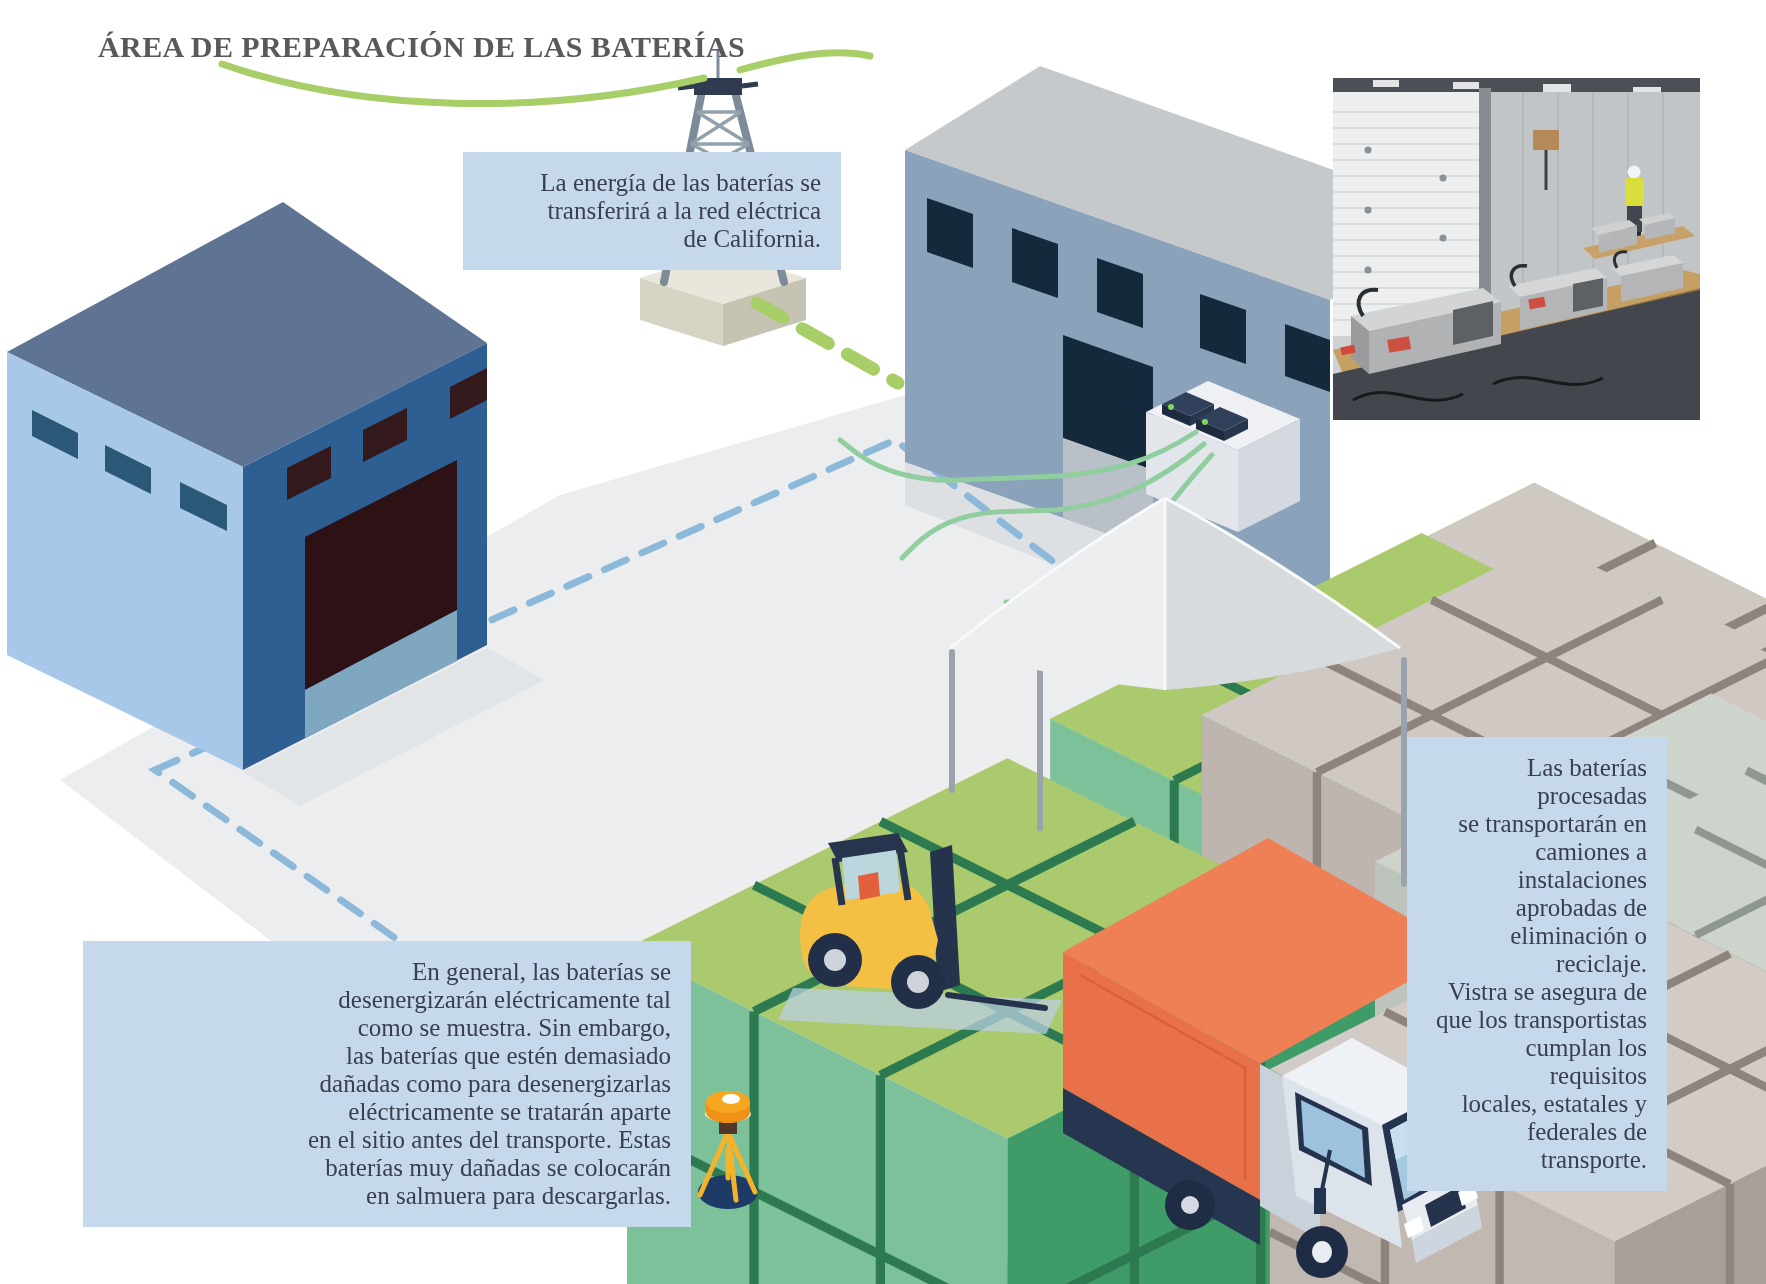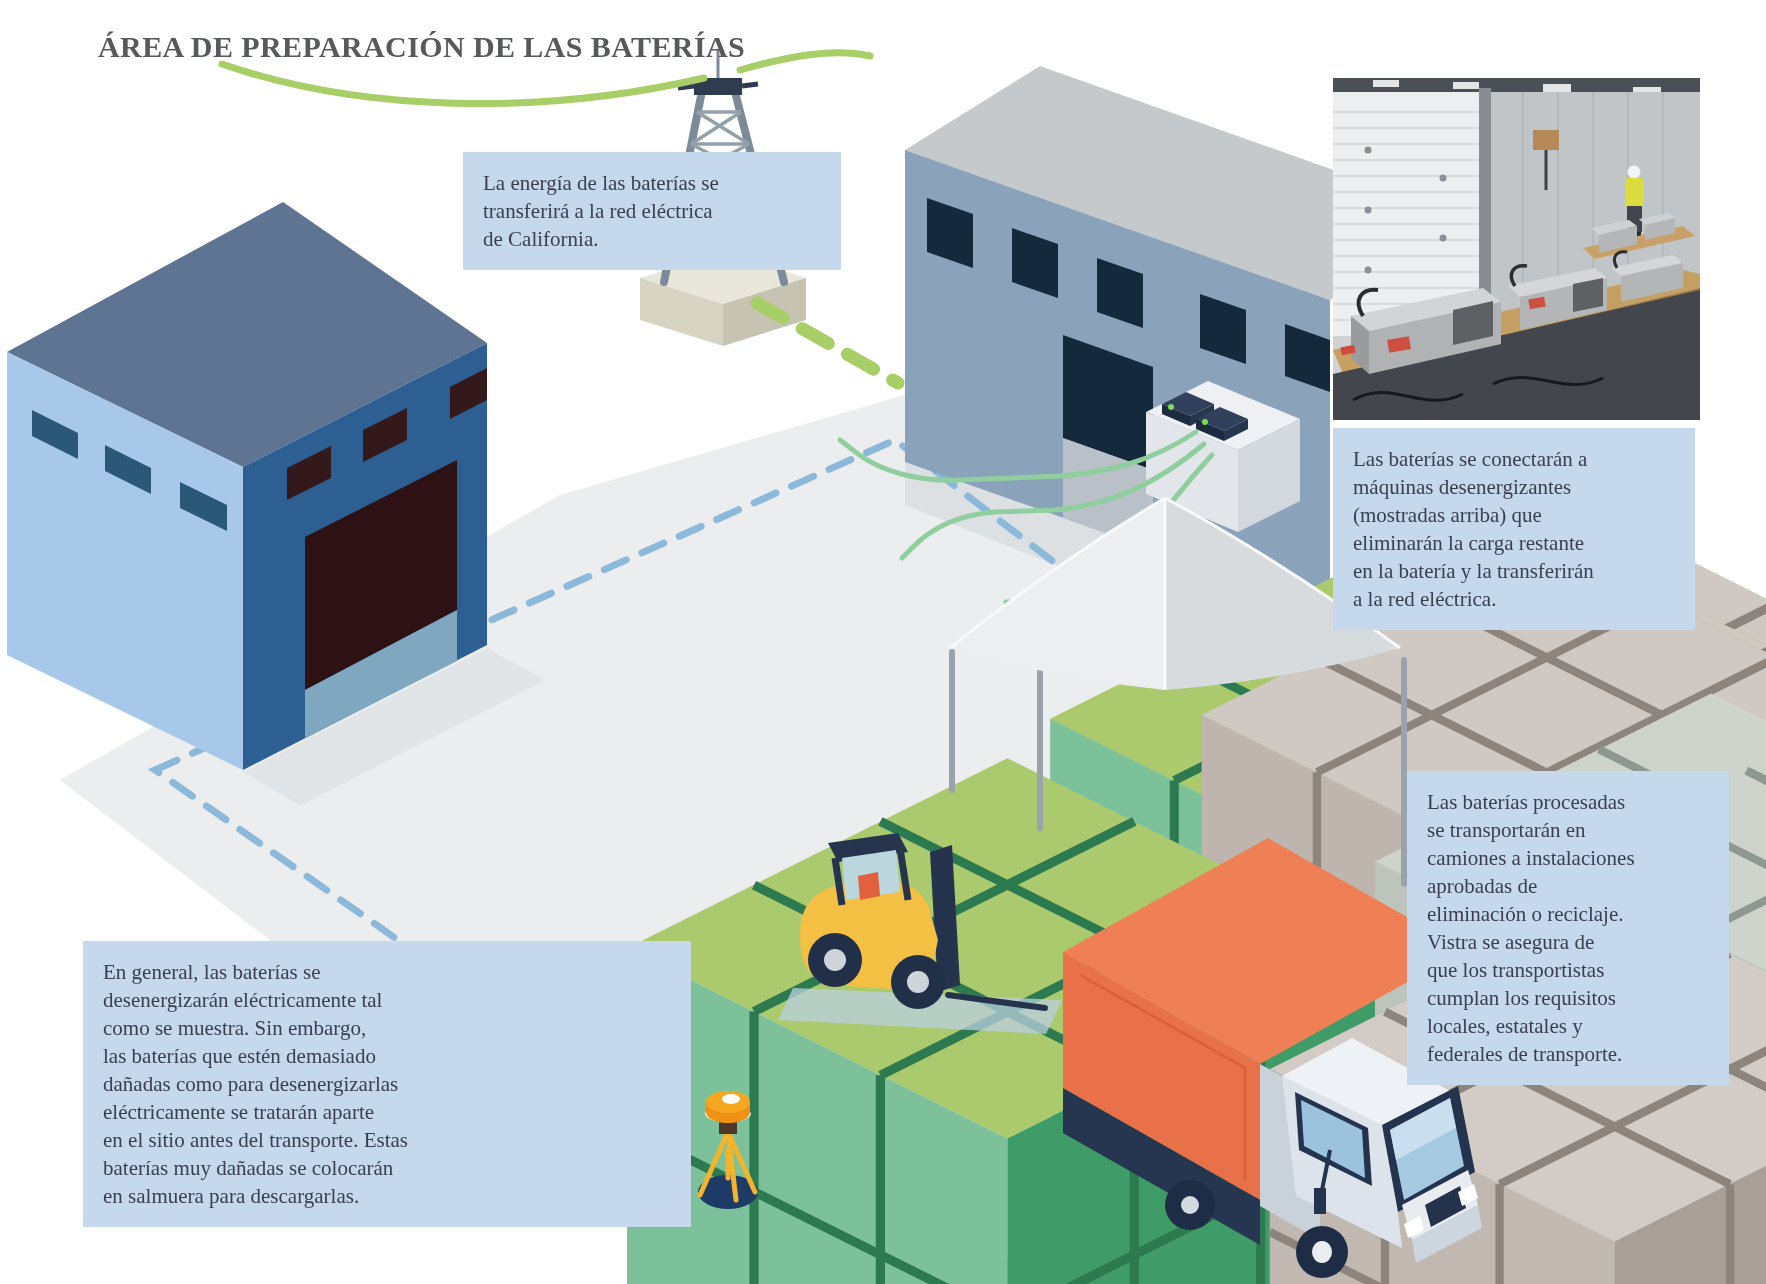--- a/index.html
+++ b/index.html
@@ -1,26 +1,26 @@
 <!DOCTYPE html>
 <html><head>
 <meta charset="utf-8">
 <style>
   html,body{margin:0;padding:0;background:#ffffff;}
   #stage{position:relative;width:1766px;height:1284px;background:#ffffff;overflow:hidden;
          font-family:Liberation Serif, serif;}
   #scene{position:absolute;left:0;top:0;z-index:1;}
   .title{position:absolute;left:98px;top:10px;z-index:5;font-size:30px;font-weight:bold;
          color:#58595d;letter-spacing:.4px;}
-  .callout{position:absolute;z-index:6;background:#c5d8ec;color:#3a3f50;font-size:21px;
-           line-height:28px;padding:17px 20px;white-space:pre-line;box-sizing:border-box;}
+  .callout{position:absolute;z-index:6;background:#c5d8ec;color:#3a3f50;font-size:25px;
+           line-height:28px;padding:17px 20px;white-space:pre-line;box-sizing:border-box;text-align:right;}
   #callout-grid{left:463px;top:152px;width:378px;}
   #photo{position:absolute;left:1333px;top:78px;width:367px;height:342px;z-index:4;}
   #callout-machines{left:1333px;top:428px;width:362px;}
-  #callout-transport{left:1407px;top:737px;width:322px;margin-top:34px;}
+  #callout-transport{left:1407px;top:737px;width:260px;}
   #callout-brine{left:83px;top:941px;width:608px;}
   #callout-air{left:798px;top:1032px;width:364px;}
 </style>
 </head>
 <body>
 
 <div id="stage">
 
   <svg id="scene" width="1766" height="1284" viewBox="0 0 1766 1284">
     <defs>
@@ -330,26 +330,20 @@
       <rect x="8" y="268" width="14" height="8" fill="#d2493c" transform="rotate(-12 15 272)"></rect>
     </svg>
   </div>
 
   <h1 class="title">ÁREA DE PREPARACIÓN DE LAS BATERÍAS</h1>
 
   <div id="callout-grid" class="callout">La energía de las baterías se
 transferirá a la red eléctrica
 de California.</div>
 
-  <div id="callout-machines" class="callout">Las baterías se conectarán a
-máquinas desenergizantes
-(mostradas arriba) que
-eliminarán la carga restante
-en la batería y la transferirán
-a la red eléctrica.</div>
 
   <div id="callout-transport" class="callout">Las baterías procesadas
 se transportarán en
 camiones a instalaciones
 aprobadas de
 eliminación o reciclaje.
 Vistra se asegura de
 que los transportistas
 cumplan los requisitos
 locales, estatales y

